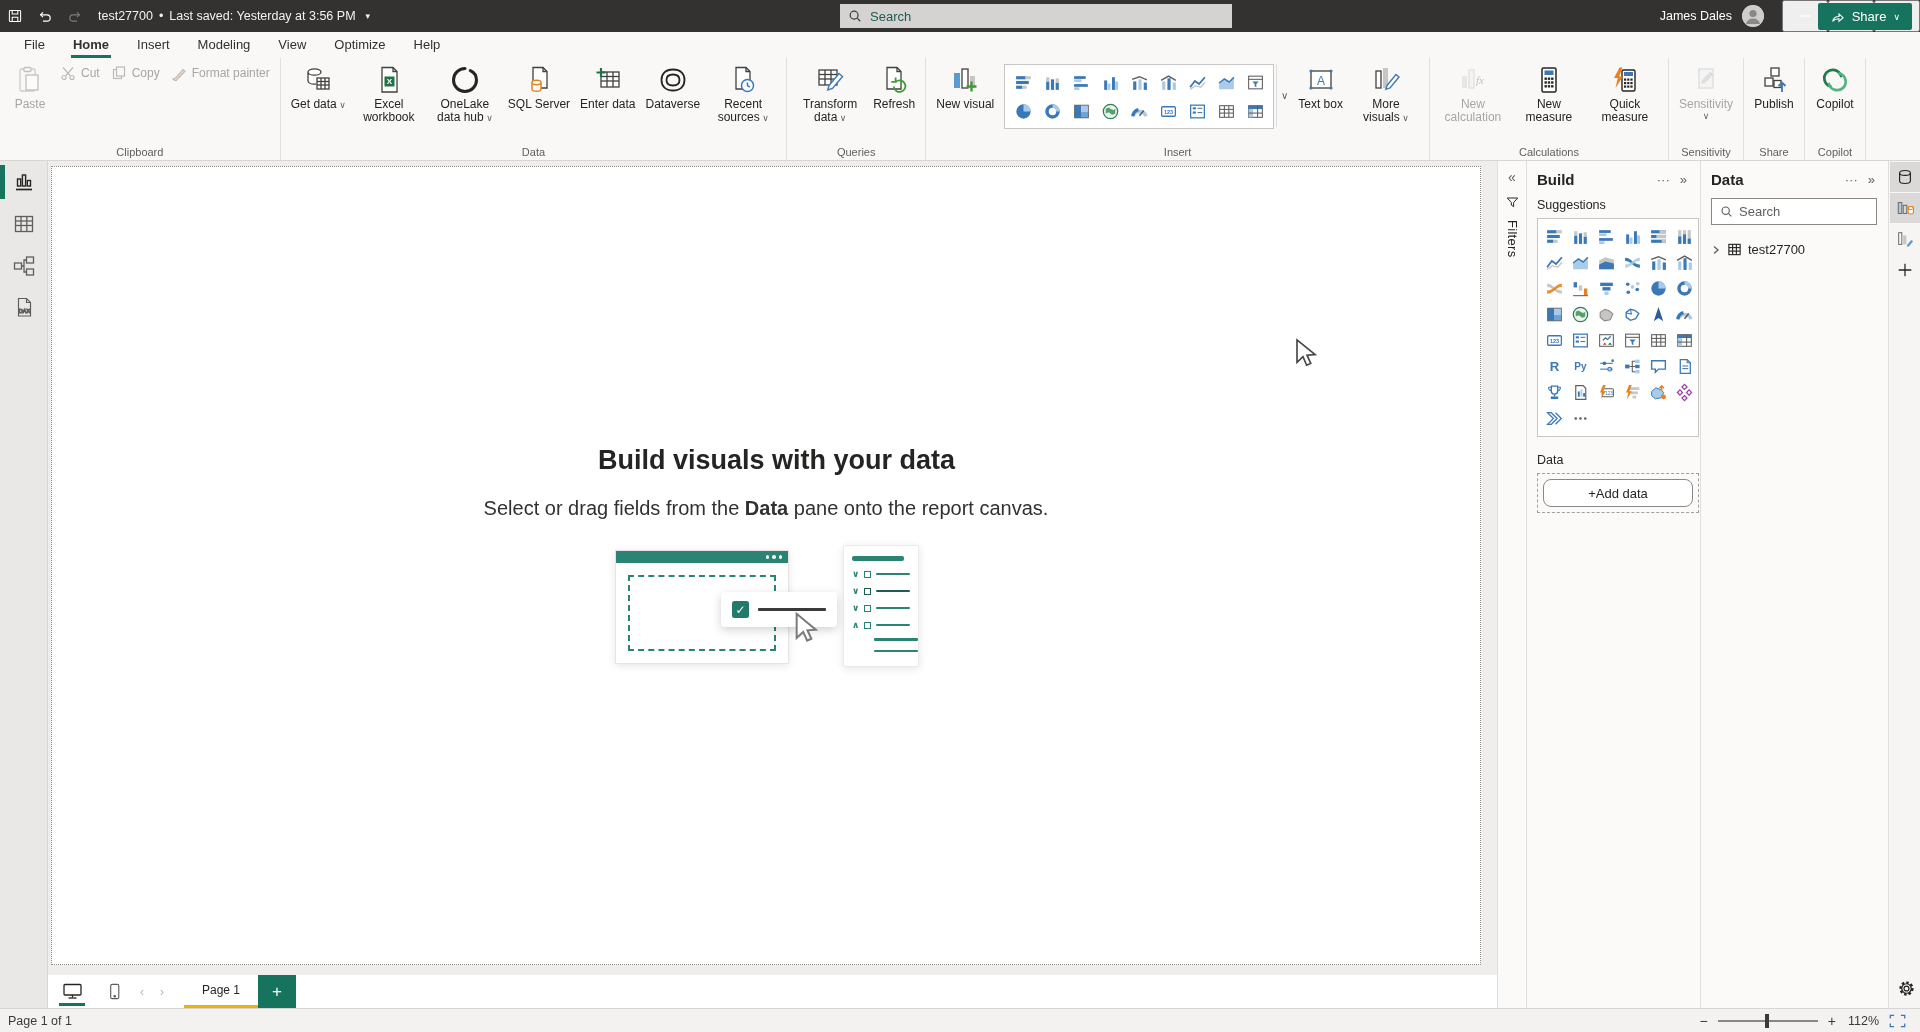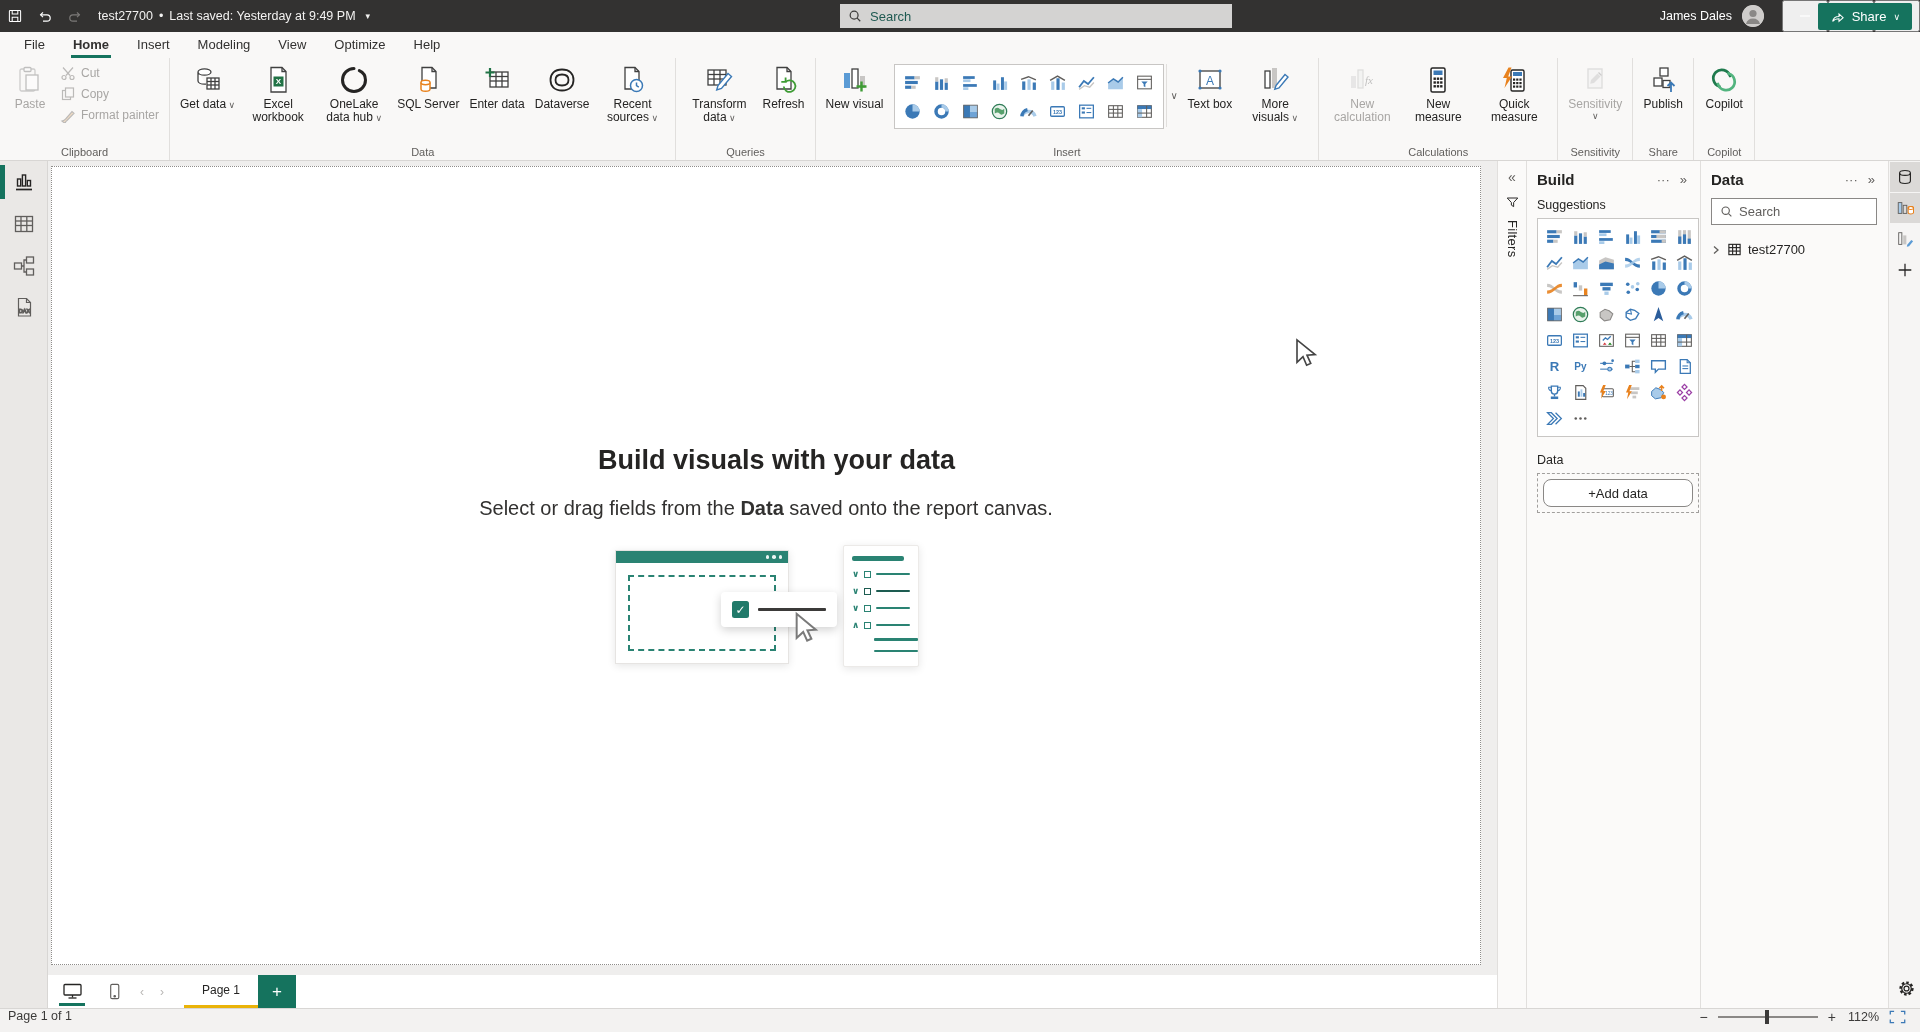--- a/index.html
+++ b/index.html
@@ -31,21 +31,21 @@
   #ribbon { position:absolute; left:0; top:58px; width:1920px; height:103px; background:#f9f8f7; border-bottom:1px solid #d8d6d4; display:flex; }
   .rib-group { position:relative; border-right:1px solid #e1dfdd; padding:4px 6px 18px 6px; display:flex; }
   .rib-items { display:flex; align-items:flex-start; gap:2px; }
   .grp-label { position:absolute; left:0; right:0; bottom:2px; text-align:center; font-size:11px; color:#605e5c; white-space:nowrap;}
   .rib-btn { display:flex; flex-direction:column; align-items:center; min-width:48px; max-width:74px; padding:3px 4px; border:none; background:transparent; cursor:pointer; font-family:inherit;}
   .rib-btn .ric { width:30px; height:30px; margin-bottom:3px; }
   .rib-btn .rlbl { font-size:12px; line-height:13px; color:#252423; text-align:center; }
   .rib-btn.disabled .rlbl { color:#a8a6a4; }
   .rib-btn.disabled .ric { opacity:.5; filter:grayscale(1); }
   .chev { font-size:9px; color:#605e5c; }
-  .rib-smallcol { display:flex; flex-direction:column; justify-content:flex-start; gap:3px; padding-top:2px;}
+  .rib-smallcol { display:flex; flex-direction:row; justify-content:flex-start; gap:3px; padding-top:2px;}
   .rib-sm { display:flex; align-items:center; gap:5px; border:none; background:transparent; font-size:12px; color:#a8a6a4; font-family:inherit; padding:1px 4px; cursor:default; white-space:nowrap;}
   .rib-sm .sic { width:16px; height:16px; opacity:.55; }
   .rib-gallery { display:grid; grid-template-columns:repeat(9,24px); grid-template-rows:26px 26px; gap:3px 5px; border:1px solid #c8c6c4; background:#fff; padding:4px 6px; margin:2px 2px 0 4px;}
   .gal-cell { display:flex; align-items:center; justify-content:center; cursor:pointer; }
   .gal-cell svg { width:19px; height:19px; }
   .gal-chev { width:16px; display:flex; align-items:center; justify-content:center; font-size:10px; color:#605e5c; border-left:1px solid #e1dfdd; margin:2px 0; cursor:pointer;}
 
   
   #leftnav { position:absolute; left:0; top:161px; width:48px; bottom:24px; background:#eae8e6; border-right:1px solid #d8d6d4; }
   #leftnav .sel-ind { position:absolute; left:0; top:4px; width:5px; height:34px; background:#15735e; }
@@ -81,21 +81,21 @@
 
   #main-cursor { position:absolute; left:1292px; top:338px; z-index:50; }
 
   
   #pagebar { position:absolute; left:0; bottom:0; height:33px; right:0; background:#ffffff; display:flex; align-items:stretch; }
   .pb-viewbtn { width:36px; display:flex; align-items:center; justify-content:center; position:relative; border:none; background:transparent; cursor:pointer; margin-left:6px;}
   .pb-viewbtn.sel::after { content:""; position:absolute; left:5px; right:5px; bottom:2px; height:3px; background:#15735e;}
   .pb-nav { width:20px; display:flex; align-items:center; justify-content:center; color:#b8b6b4; font-size:12px; border:none; background:transparent;}
   #page-tab { width:74px; display:flex; align-items:center; justify-content:center; font-size:12px; color:#252423; border-bottom:3px solid #eab308; background:#fff; cursor:pointer; margin-left:12px;}
   #newpage-tab { width:38px; background:#15735e; color:#fff; font-size:17px; display:flex; align-items:center; justify-content:center; border:none; cursor:pointer;}
-  #statusbar { position:absolute; left:0; bottom:0; width:1920px; height:24px; background:#f3f2f1; border-top:1px solid #d8d6d4; display:flex; font-size:12.5px; color:#3b3a39; }
+  #statusbar { position:absolute; left:0; bottom:0; width:1920px; height:24px; background:#f3f2f1; border-top:1px solid #d8d6d4; display:flex; align-items:center; font-size:12.5px; color:#3b3a39; }
   #sb-page { margin-left:8px; }
   #sb-right { position:absolute; right:14px; display:flex; align-items:center; gap:10px;}
   #zoom-slider { display:flex; align-items:center; gap:8px; }
   #zoom-track { width:100px; height:2px; background:#8a8886; position:relative; }
   #zoom-handle { position:absolute; left:47px; top:-6px; width:4px; height:14px; background:#3b3a39; cursor:pointer;}
   .zoom-btn { border:none; background:transparent; font-size:14px; color:#3b3a39; cursor:pointer; padding:0 2px;}
 
   
   #filters-rail { position:absolute; left:1497px; top:161px; width:30px; bottom:24px; background:#fbfaf9; border-left:1px solid #e1dfdd; border-right:1px solid #e1dfdd; display:flex; flex-direction:column; align-items:center; padding-top:8px; gap:10px;}
   #filters-rail .expand { font-size:14px; color:#605e5c; cursor:pointer; }
@@ -139,21 +139,21 @@
   </span>
   <span class="tb-icon">
     <svg width="16" height="16" viewBox="0 0 20 20" fill="none" stroke="#7c7a78" stroke-width="1.5">
         <path d="M15.5 8.5 h-8 a4 4 0 1 0 0 8 h5"></path>
         <path d="M12.5 5.5 L15.5 8.5 l-3 3"></path>
       </svg>
   </span>
   <span id="tb-title">
     <span>test27700</span>
     <span>•</span>
-    <span>Last saved: Yesterday at 9:49 PM</span>
+    <span>Last saved: Yesterday at 3:56 PM</span>
     <span id="tb-caret">▾</span>
   </span>
   <div id="tb-search">
     <span>
       <svg width="14" height="14" viewBox="0 0 16 16" fill="none" stroke="#3b3a39" stroke-width="1.4">
           <circle cx="7" cy="7" r="4.5"></circle>
           <line x1="10.5" y1="10.5" x2="14" y2="14"></line>
         </svg>
     </span>
     <input type="text" placeholder="Search" style="">
@@ -717,21 +717,21 @@
           <path d="M14.5 2.5 v4 h4"></path>
           <text x="12.5" y="17" font-size="5.5" fill="#605e5c" text-anchor="middle" font-family="sans-serif">DAX</text>
         </svg>
       </span>
     </button>
   </div>
 
 <div id="canvas-region">
   <div id="report-page">
     <div id="empty-heading">Build visuals with your data</div>
-    <div id="empty-sub"><span>Select or drag fields from the </span><b>Data</b><span> saved onto the report canvas.</span></div>
+    <div id="empty-sub"><span>Select or drag fields from the </span><b>Data</b><span> pane onto the report canvas.</span></div>
     <div id="illu">
       <div id="illu-window">
         <div class="hdr">
             <i></i>
             <i></i>
             <i></i>
           </div>
         <div class="dash"></div>
       </div>
       <div id="illu-panel">

